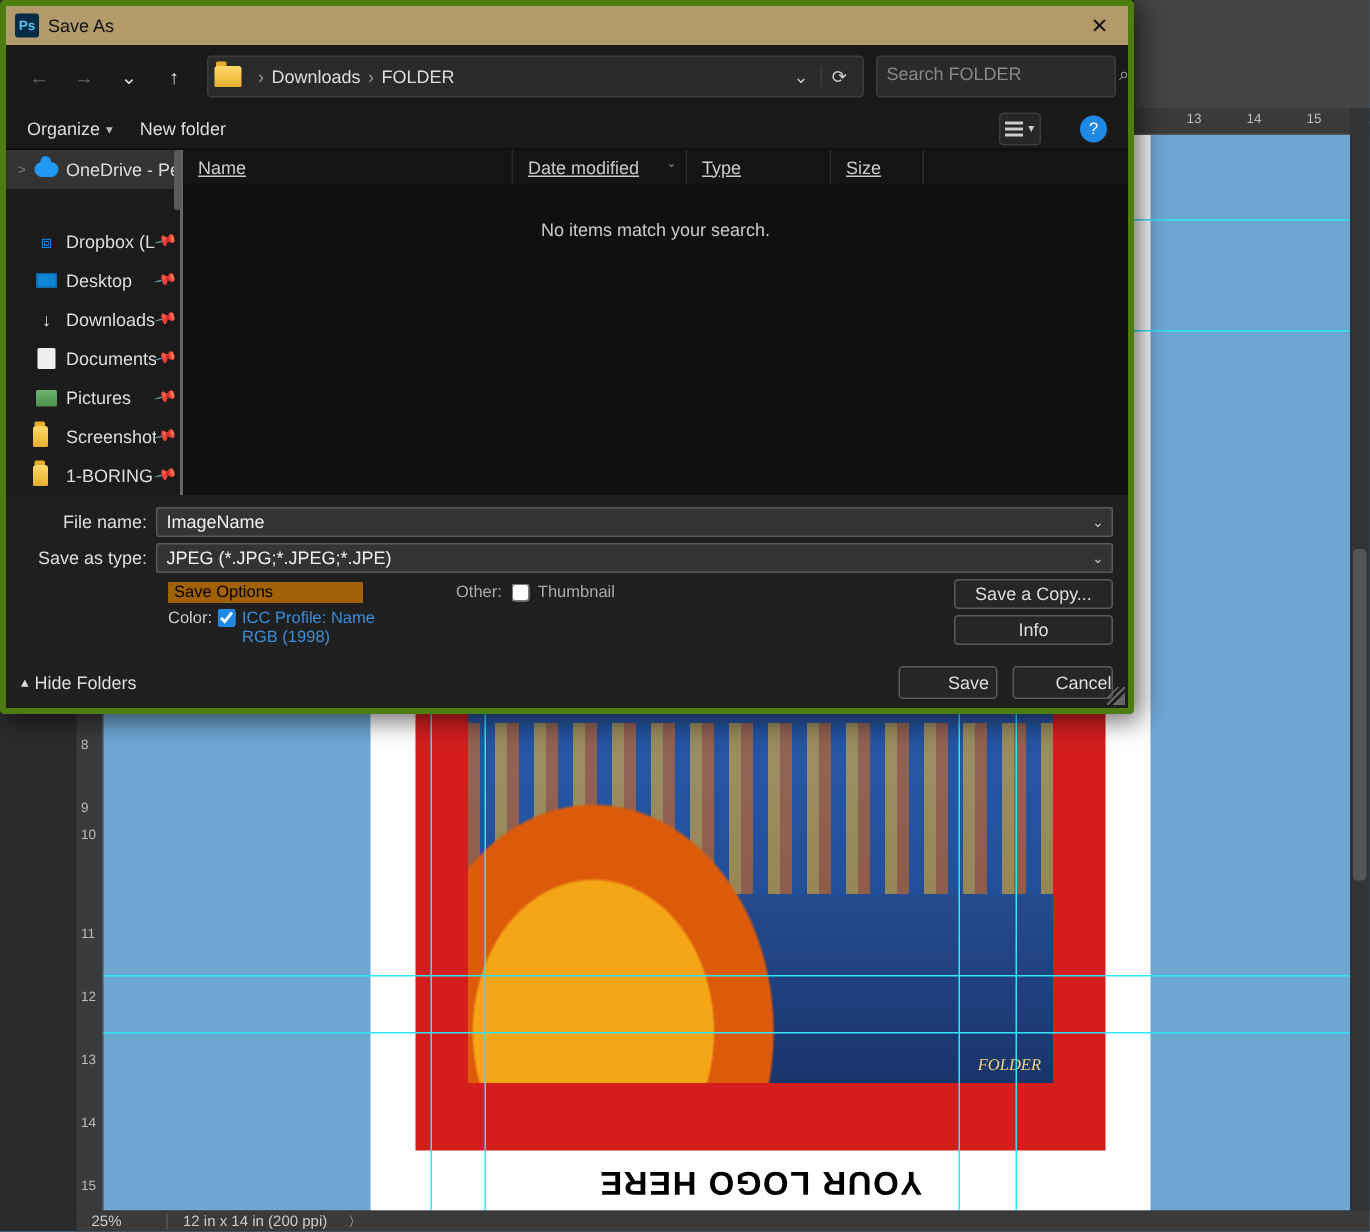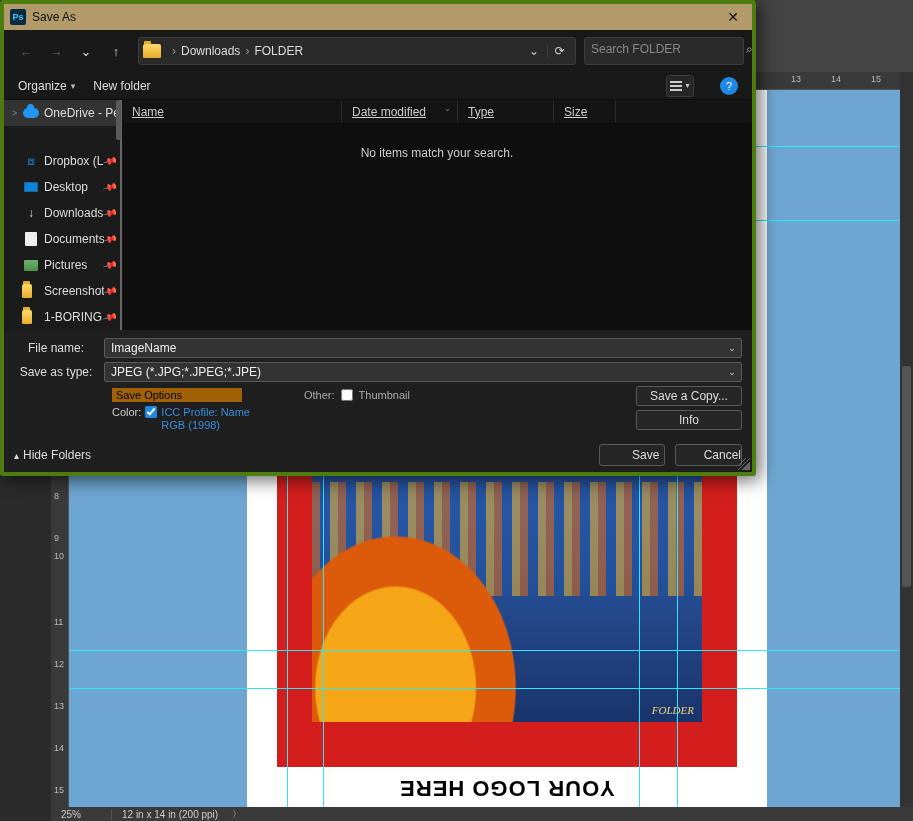--- a/index.html
+++ b/index.html
@@ -91,21 +91,21 @@
 .list-head .col { padding:0 10px; border-right:1px solid #2b2b2b; height:100%; display:flex; align-items:center; position:relative;text-decoration:underline; }
 .list-head .col .sort { position:absolute; right:6px; top:4px; font-size:8px; color:#888; }
 .col-name { width:220px; }
 .col-date { width:116px; }
 .col-type { width:96px; }
 .col-size { width:62px; }
 .list-body { flex:1; display:flex; align-items:flex-start; justify-content:center; padding-top:22px; color:#ccc; font-size:12px; }
 
 .bottom { background:#1f1f1f; padding:8px 10px 6px 10px; }
 .field-row { display:flex; align-items:center; margin-bottom:4px; }
-.field-row .lab { width:90px; text-align:center; padding-right:6px; font-size:12px; color:#ddd; }
+.field-row .lab { width:90px; text-align:right; padding-right:6px; font-size:12px; color:#ddd; }
 .combo { flex:1; height:20px; background:#333; border:1px solid #5a5a5a; color:#eee; font-size:12px; padding:0 18px 0 6px; position:relative; border-radius:2px; }
 .combo .val { line-height:18px; white-space:nowrap; overflow:hidden; }
 .combo .dd { position:absolute; right:2px; top:2px; width:14px; height:14px; color:#ccc; font-size:9px; text-align:center; line-height:14px; }
 .opts-row { display:flex; padding:2px 0 2px 98px; font-size:11px; color:#ccc; align-items:flex-start; }
 .opts-row .save-opts { background:#a16207; color:#000; padding:1px 4px; width:130px; }
 .opts-row .colorblk { margin-top:4px; display:flex; gap:4px; align-items:flex-start; }
 .opts-row .colortxt { color:#3a8edb; line-height:13px; }
 .opts-row input[type=checkbox] { accent-color:#1e88e5; width:12px; height:12px; }
 .opts-other { position:absolute; left:290px; margin-top:1px; display:flex; align-items:center; gap:6px; color:#aaa; }
 .opts-other input { accent-color:#555; }

